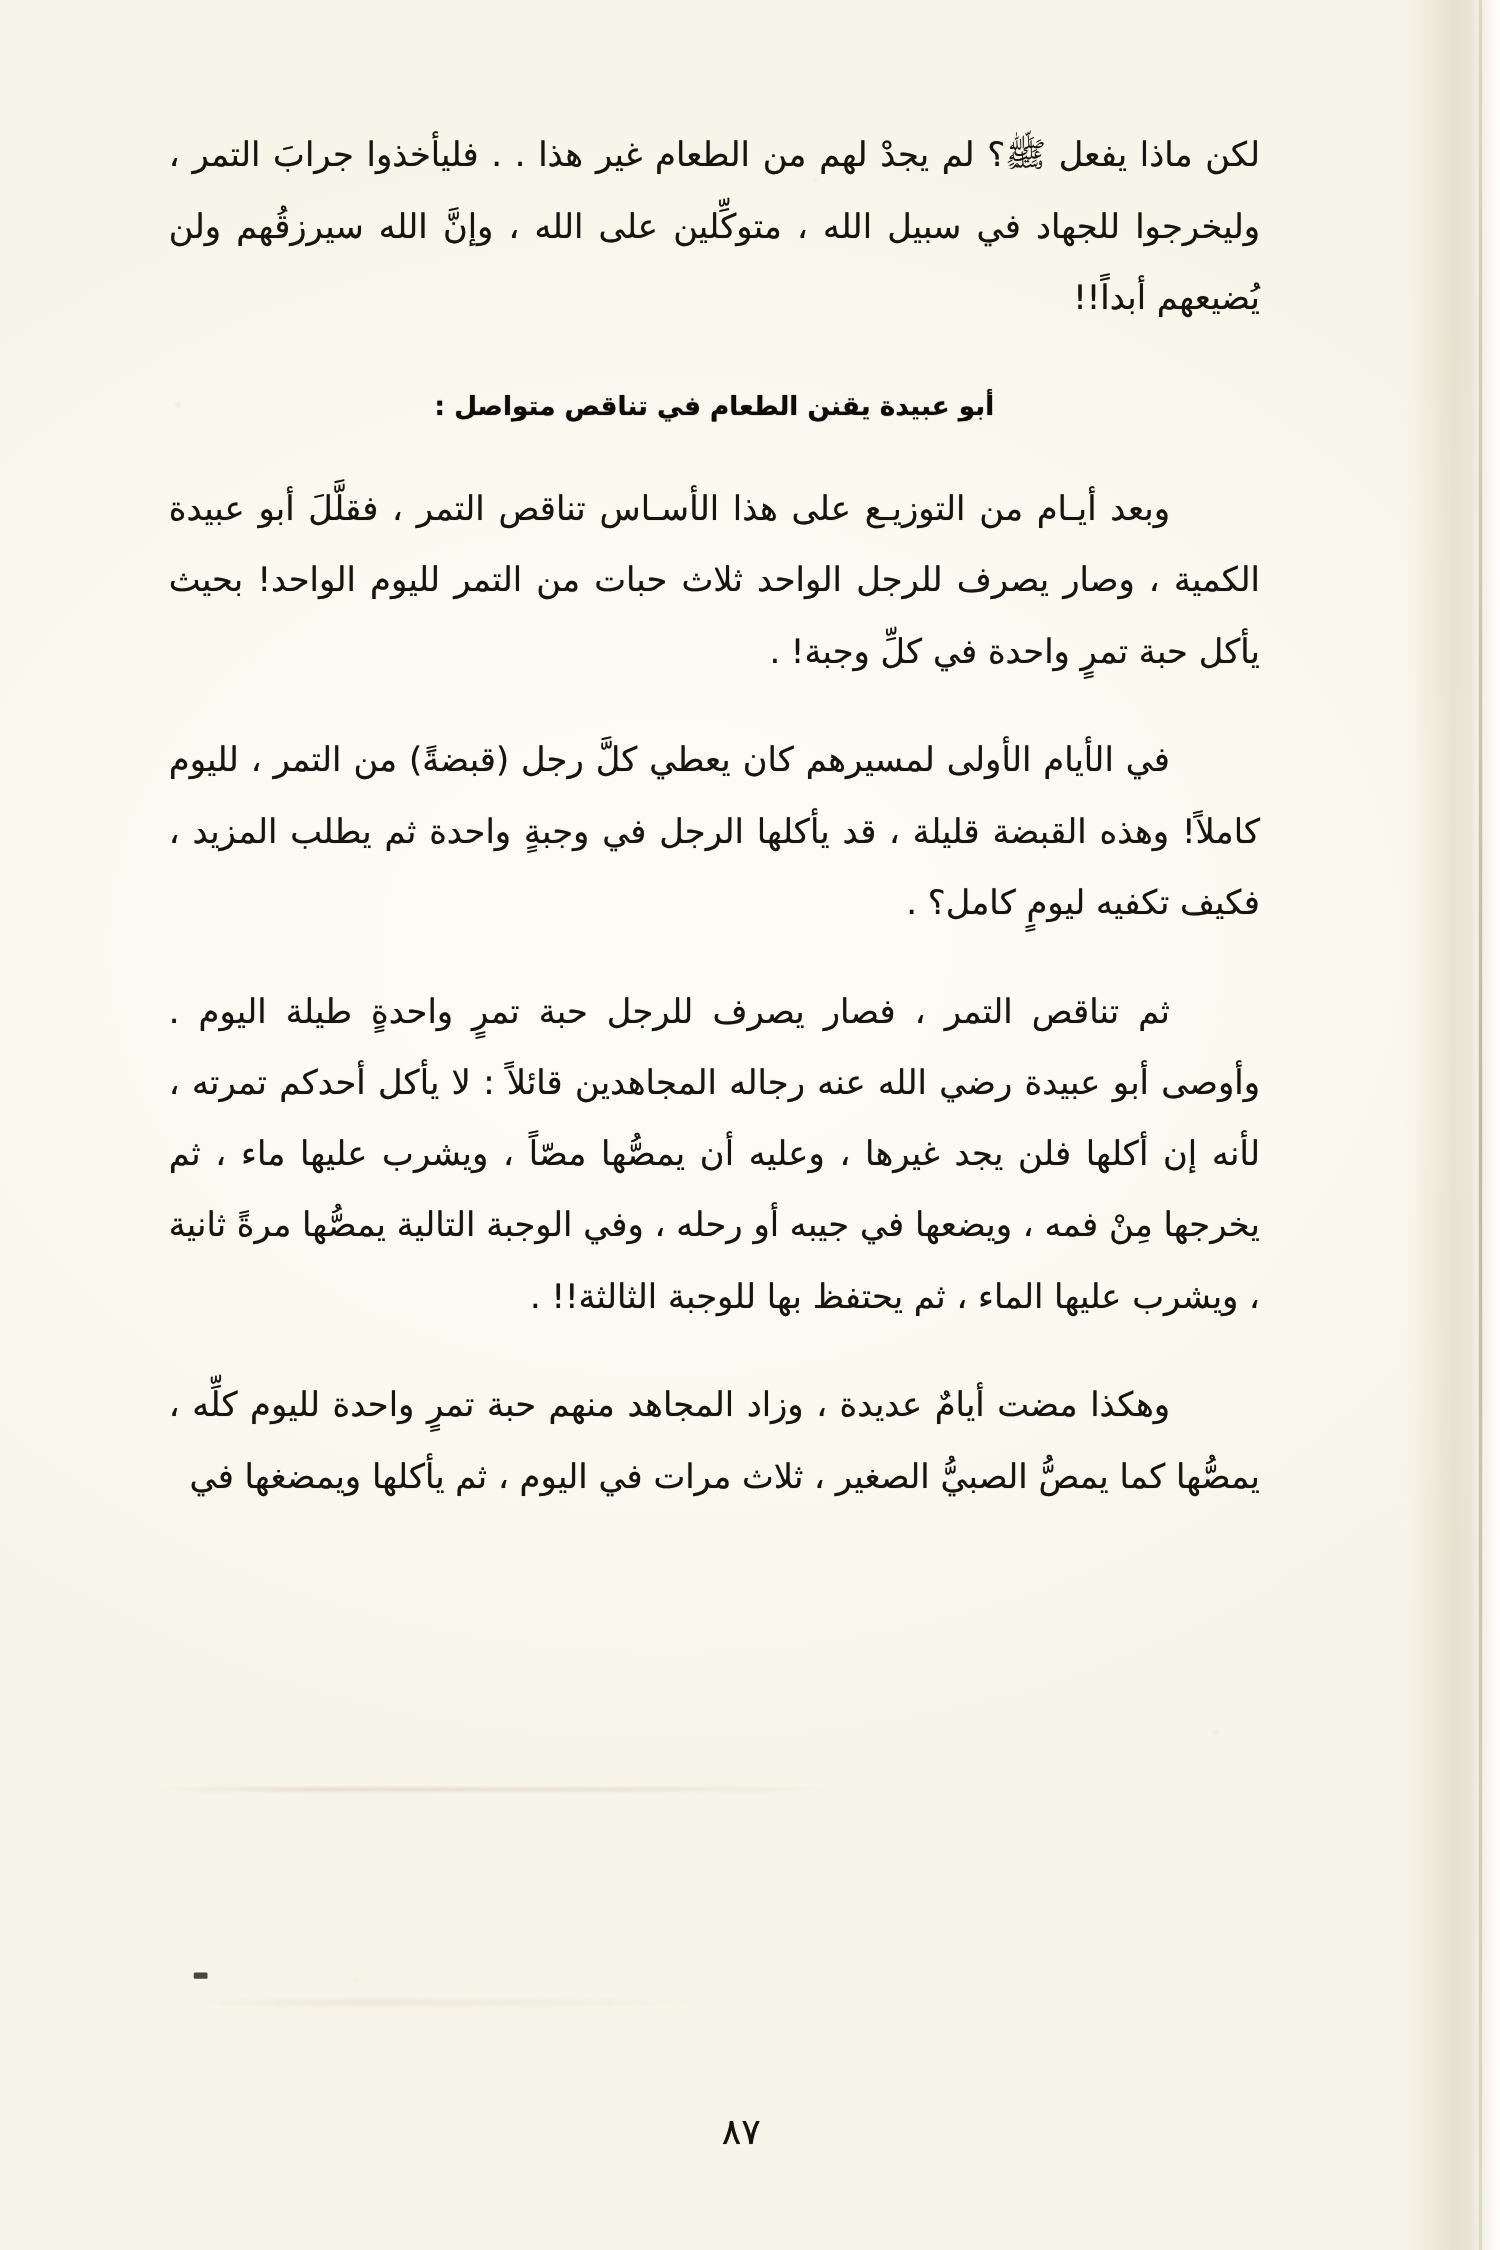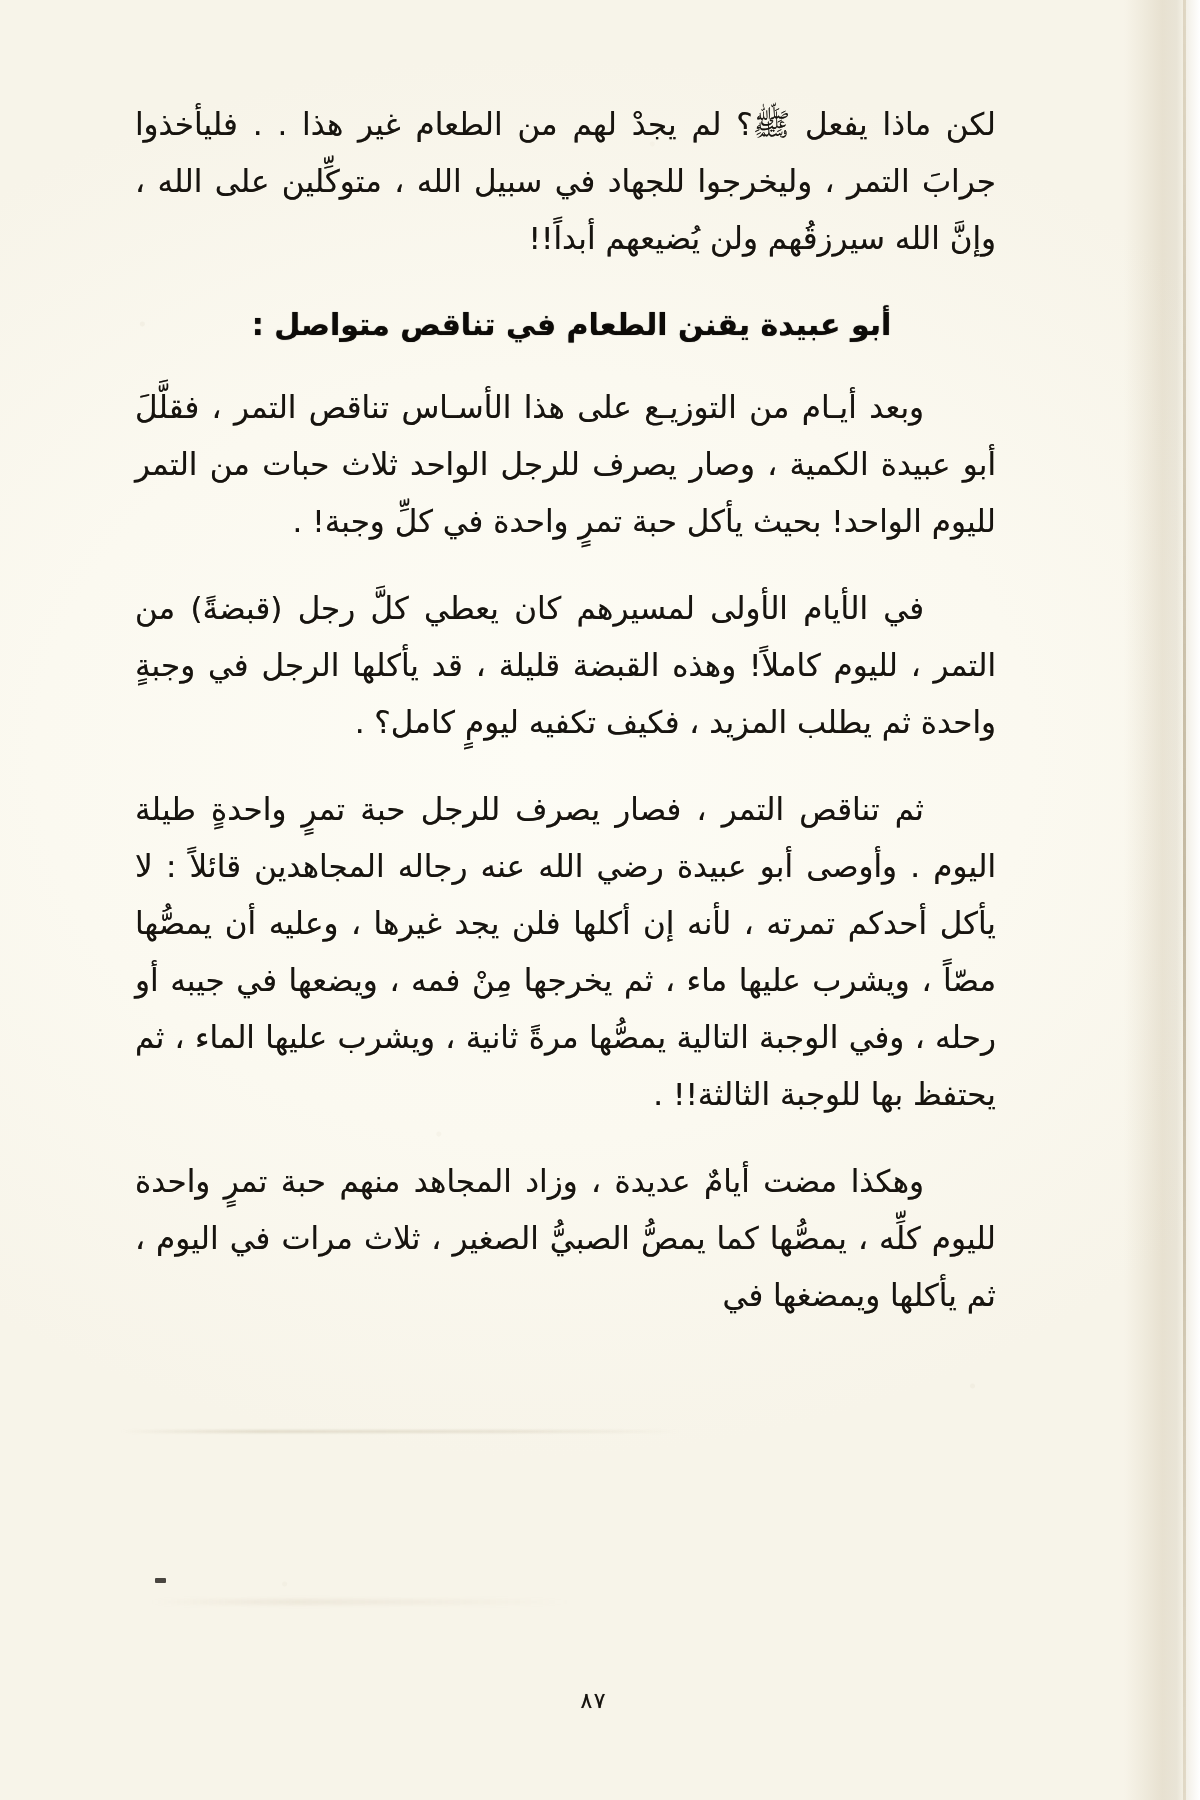--- a/index.html
+++ b/index.html
@@ -123,59 +123,59 @@
     left: 135px;        
     top: 96px;
     direction: rtl;
     text-align: justify;
     text-align-last: right;
     font-family: "DejaVu Sans", "Liberation Sans", sans-serif;
     color: #16130f;
   }
 
   .para {
-    margin: 0 12px 30px 0;
-    font-size: 31px;
+    margin: 0 0 30px 0;
+    font-size: 27px;
     line-height: 57px;
     letter-spacing: 0.1px;
     text-align: justify;
     text-align-last: right;
     direction: rtl;
     color: #17140f;
     text-shadow: 0 0 0.6px rgba(20,16,12,0.55);
   }
   .para.indent {
     text-indent: 72px;
   }
   .para.tight {
     margin-bottom: 26px;
   }
 
   
   .section-heading {
     margin: 34px 0 30px 0;
-    font-size: 30px;
+    font-size: 21px;
     line-height: 48px;
     font-weight: bold;
     text-align: left;
     text-align-last: center;
     direction: rtl;
     color: #0d0b08;
     text-shadow: 0 0 0.9px rgba(10,8,6,0.75);
   }
 
   
   #page-number {
     position: absolute;
     left: 0;
     right: 0;
     top: 1688px;
     text-align: center;
-    font-family: Liberation Mono, monospace;
-    font-size: 22px;
+    font-family: Liberation Sans, sans-serif;
+    font-size: 29px;
     letter-spacing: 1px;
     color: #15120e;
     direction: rtl;
     text-shadow: 0 0 0.7px rgba(20,16,12,0.6);
   }
 </style>
 </head>
 <body>
 
 <div id="scan-page">

